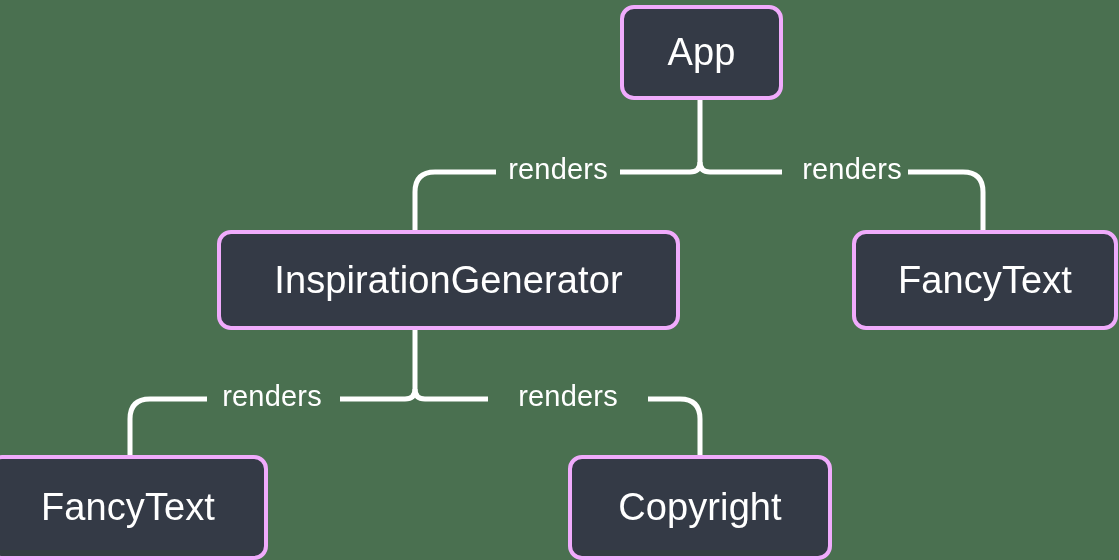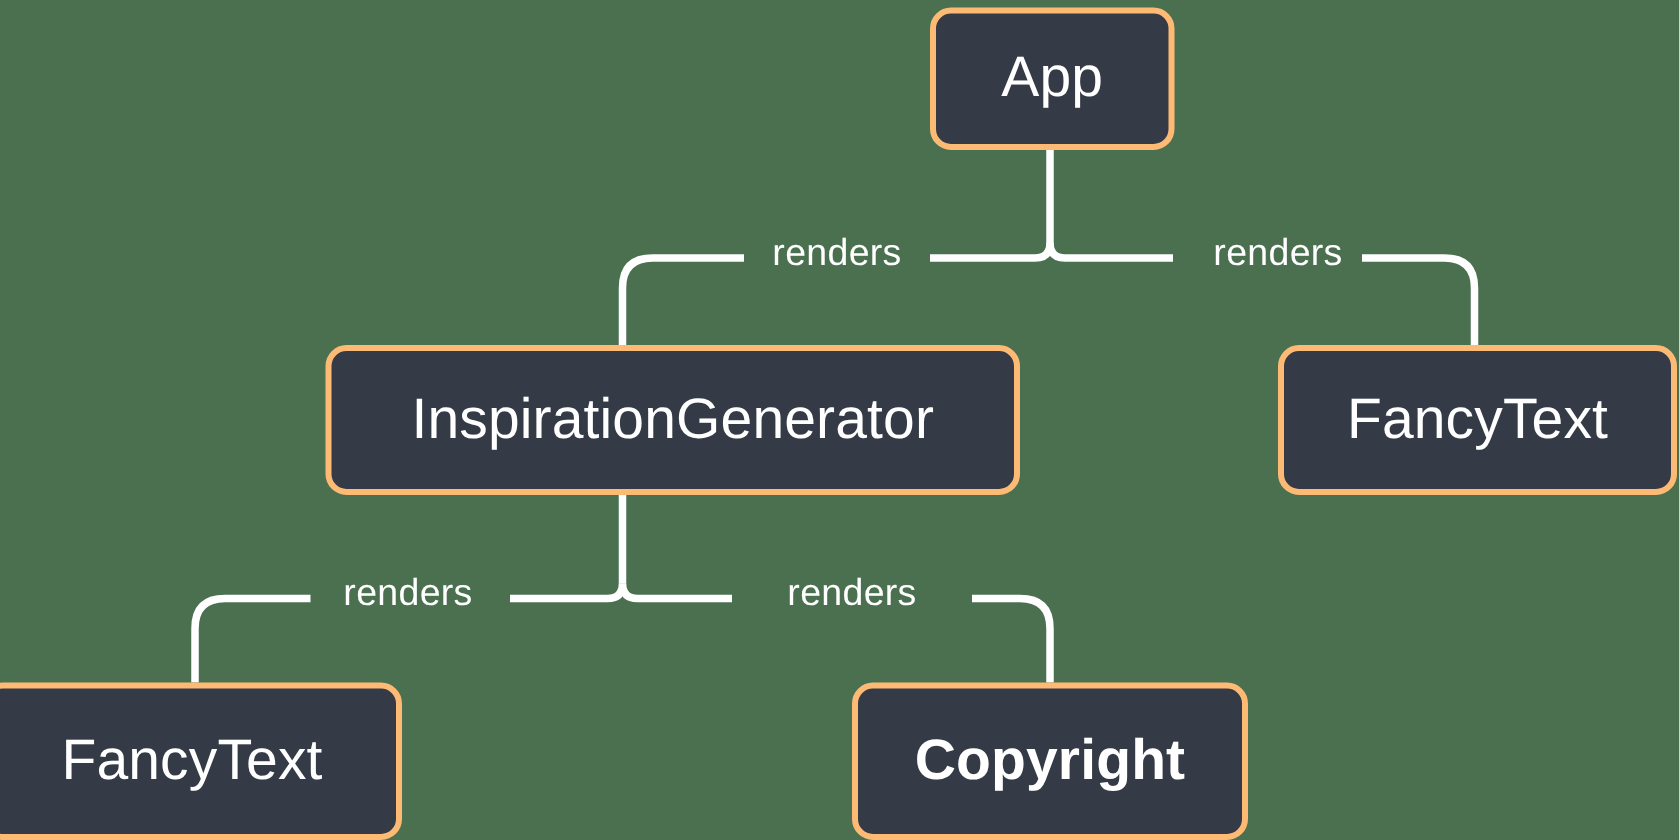--- a/index.html
+++ b/index.html
@@ -25,35 +25,35 @@
     left: 0;
     top: 0;
     width: 1119px;
     height: 560px;
     pointer-events: none;
   }
   .node-box {
     position: absolute;
     box-sizing: border-box;
     background: #343a46;
-    border: 4px solid #fdba74;
+    border: 4px solid #f0abfc;
     border-radius: 14px;
     display: flex;
     align-items: center;
     justify-content: center;
     color: #ffffff;
     font-size: 38px;
     font-weight: 400;
     letter-spacing: 0.1px;
     white-space: nowrap;
   }
   .edge-label {
     position: absolute;
     color: #ffffff;
-    font-size: 25px;
+    font-size: 29px;
     font-weight: 400;
     line-height: 1;
     white-space: nowrap;
     transform: translate(-50%, -50%);
     letter-spacing: 0.2px;
   }
 </style>
 </head>
 <body>
 
@@ -90,21 +90,21 @@
   </div>
 
   <div class="node-box" style="left:852px; top:230px; width:266px; height:100px;">
     <span>FancyText</span>
   </div>
 
   <div class="node-box" style="left:-12px; top:455px; width:280px; height:105px; border-bottom-left-radius:14px;">
     <span>FancyText</span>
   </div>
 
-  <div class="node-box" style="left:568px; top:455px; width:264px; height:105px;font-weight:bold;">
+  <div class="node-box" style="left:568px; top:455px; width:264px; height:105px;">
     <span>Copyright</span>
   </div>
 
   <div class="edge-label" style="left:558px; top:169px;">renders</div>
 
   <div class="edge-label" style="left:852px; top:169px;">renders</div>
 
   <div class="edge-label" style="left:272px; top:396px;">renders</div>
 
   <div class="edge-label" style="left:568px; top:396px;">renders</div>

